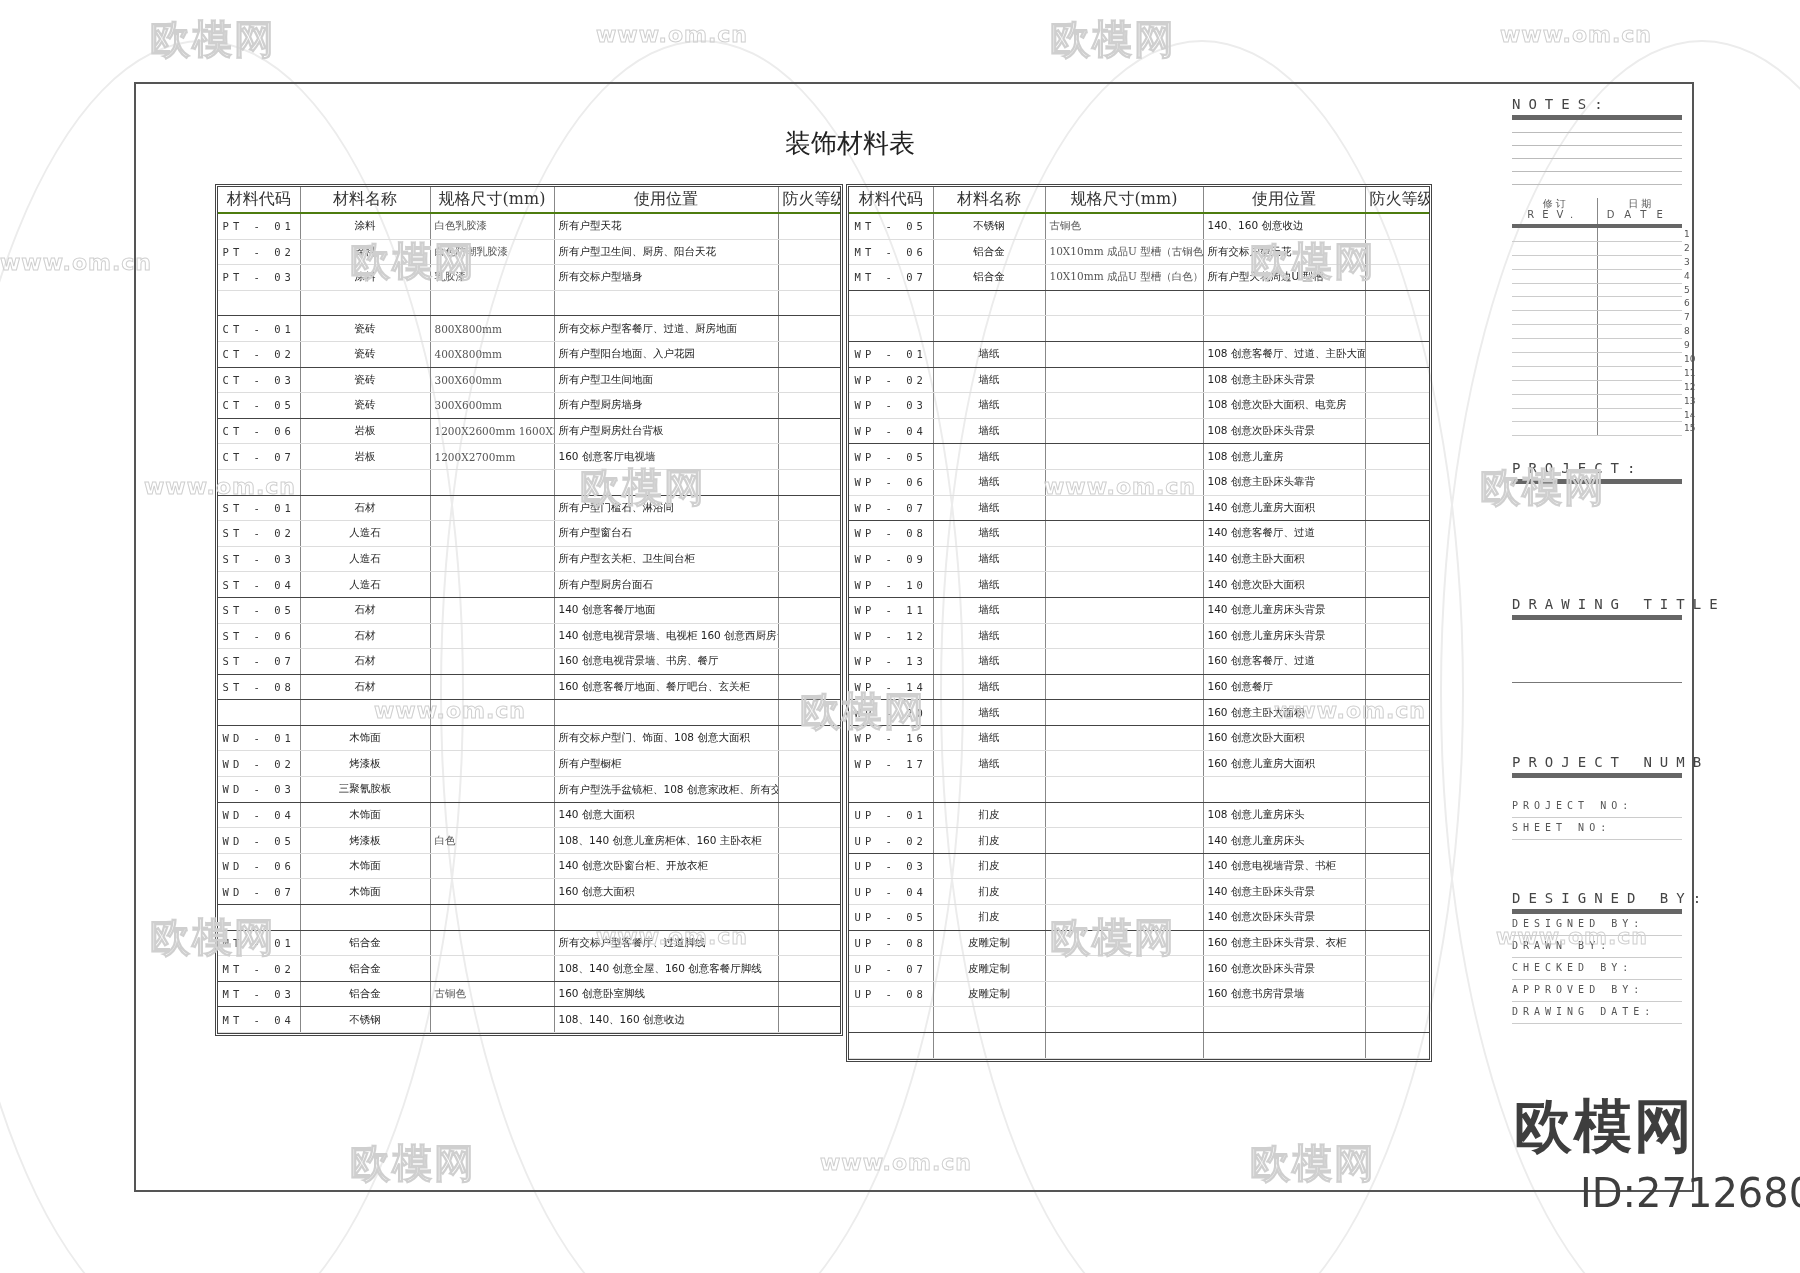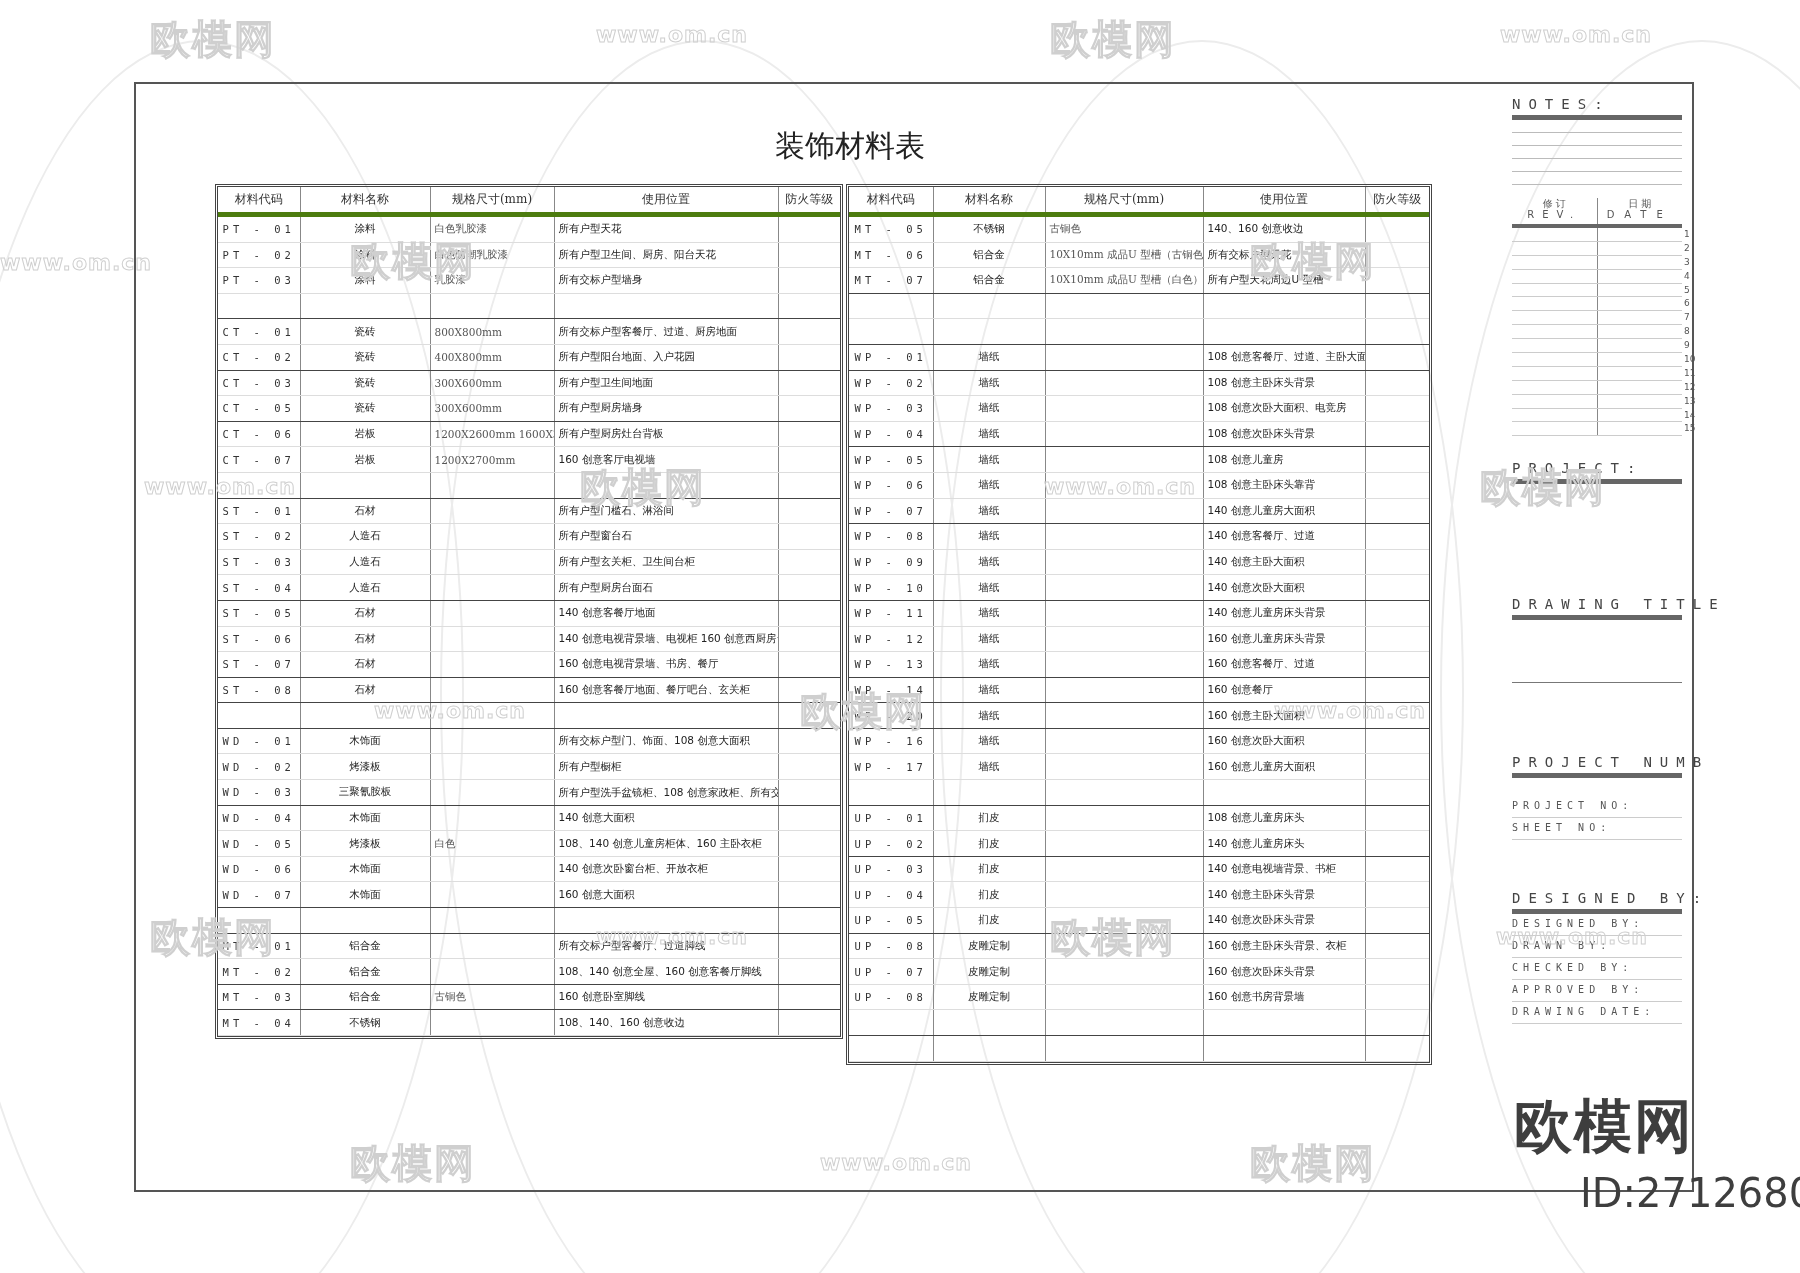--- a/index.html
+++ b/index.html
@@ -2,25 +2,25 @@
 <html><head>
 <meta charset="utf-8">
 <style>
   html,body{margin:0;padding:0;background:#fff;}
   body{width:1800px;height:1273px;position:relative;overflow:hidden;font-family:"DejaVu Sans","Liberation Sans",sans-serif;color:#222;}
   .wm{position:absolute;color:#d9d9d9;font-weight:bold;pointer-events:none;white-space:nowrap;font-family:"DejaVu Sans",sans-serif;}
   .wm.logo{font-size:40px;letter-spacing:2px;-webkit-text-stroke:1px #cfcfcf;color:transparent;}
   .wm.url{font-size:22px;letter-spacing:1px;-webkit-text-stroke:1px #cfcfcf;color:transparent;}
   .arc{position:absolute;border:2px solid #ececec;border-radius:50%;pointer-events:none;}
   .frame{position:absolute;left:134px;top:82px;width:1560px;height:1110px;border:2px solid #555;box-sizing:border-box;}
-  .title{position:absolute;left:700px;top:126px;width:300px;text-align:center;font-family:"DejaVu Serif","Liberation Serif",serif;font-size:30px;color:#222;}
+  .title{position:absolute;left:700px;top:126px;width:300px;text-align:center;font-family:"DejaVu Serif","Liberation Serif",serif;font-size:26px;color:#222;}
   .tbl{position:absolute;top:184px;border:3px double #444;box-sizing:border-box;background:transparent;}
   .tbl table{border-collapse:collapse;width:100%;table-layout:fixed;}
   .tbl td,.tbl th{border-right:1px solid #888;height:24.6px;padding:0 4px;font-size:10.5px;white-space:nowrap;overflow:hidden;border-bottom:1px solid #ddd;}
-  .tbl th{font-weight:normal;font-family:"DejaVu Serif",serif;font-size:12px;color:#333;border-bottom:5px solid #4d7c0f;height:25px;}
+  .tbl th{font-weight:normal;font-family:"DejaVu Serif",serif;font-size:16px;color:#333;border-bottom:2px solid #4d7c0f;height:25px;}
   .tbl td:last-child,.tbl th:last-child{border-right:none;}
   .tbl tr.sep td{border-bottom:1.5px solid #444;}
   .c-code{text-align:center;letter-spacing:4px;font-family:"DejaVu Sans Mono",monospace;font-size:10px;color:#333;}
   .c-name{text-align:center;}
   .c-spec{font-family:"DejaVu Serif",serif;font-size:10px;color:#555;}
   .c-loc{font-size:10.5px;}
   .two{line-height:11px;white-space:normal;}
   .side{position:absolute;left:1512px;top:96px;width:170px;font-family:"DejaVu Sans Mono",monospace;color:#444;}
   .side .h{font-size:14px;letter-spacing:8px;white-space:nowrap;}
   .side .bar{height:5px;background:#666;margin-top:3px;}

